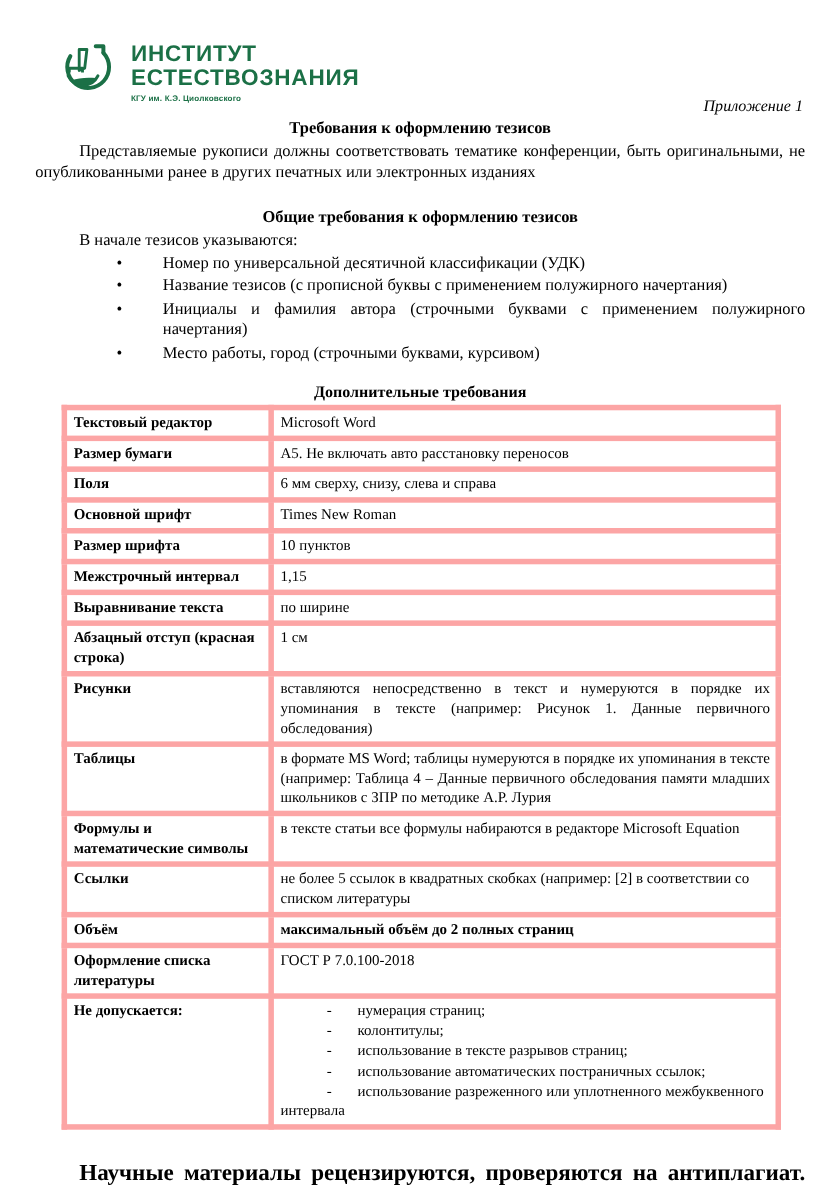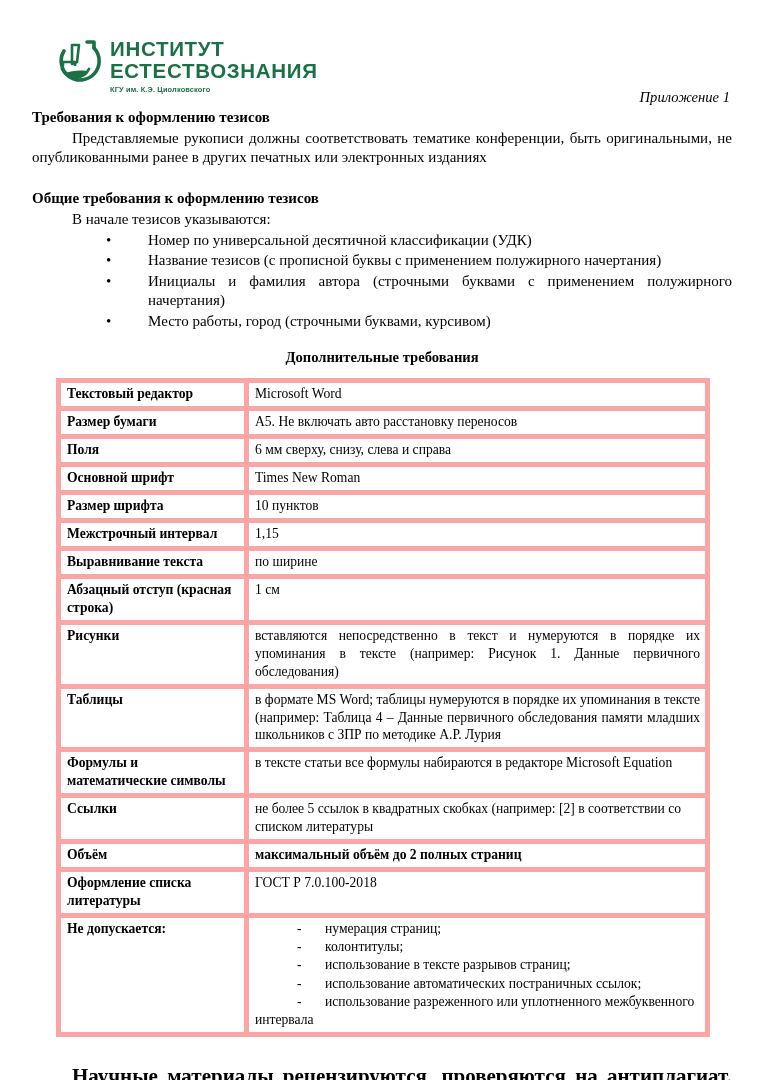--- a/index.html
+++ b/index.html
@@ -23,20 +23,21 @@
     box-sizing: border-box;
   }
 
   
   .logo-block {
     position: absolute;
     left: 50px;
     top: 36px;
     display: flex;
     align-items: flex-start;
+    gap: 9px;
   }
   .logo-mark {
     width: 52px;
     height: 54px;
     flex: 0 0 auto;
     margin-right: 8px;
   }
   .logo-text {
     display: flex;
     flex-direction: column;
@@ -70,21 +71,21 @@
     width: 700px;
   }
   .appendix {
     text-align: right;
     font-style: italic;
     font-size: 14.6px;
     line-height: 1.25;
     padding-right: 2px;
   }
   .h-center {
-    text-align: left;
+    text-align: center;
     font-weight: bold;
     font-size: 15px;
     line-height: 1.3;
     margin-top: 2px;
   }
   .para {
     text-align: justify;
     font-size: 15px;
     line-height: 1.27;
     text-indent: 40px;
@@ -138,21 +139,21 @@
   .hang {
     text-align: justify;
   }
 
   
   .table-title {
     text-align: center;
     font-weight: bold;
     font-size: 14.6px;
     margin-top: 18px;
-    margin-bottom: 12px;
+    margin-bottom: 2px;
   }
   table.req {
     border-collapse: collapse;
     width: 654px;
     margin-left: 24px;
     table-layout: fixed;
   }
   table.req td {
     border: 5px solid #fca5a5;
     vertical-align: top;

